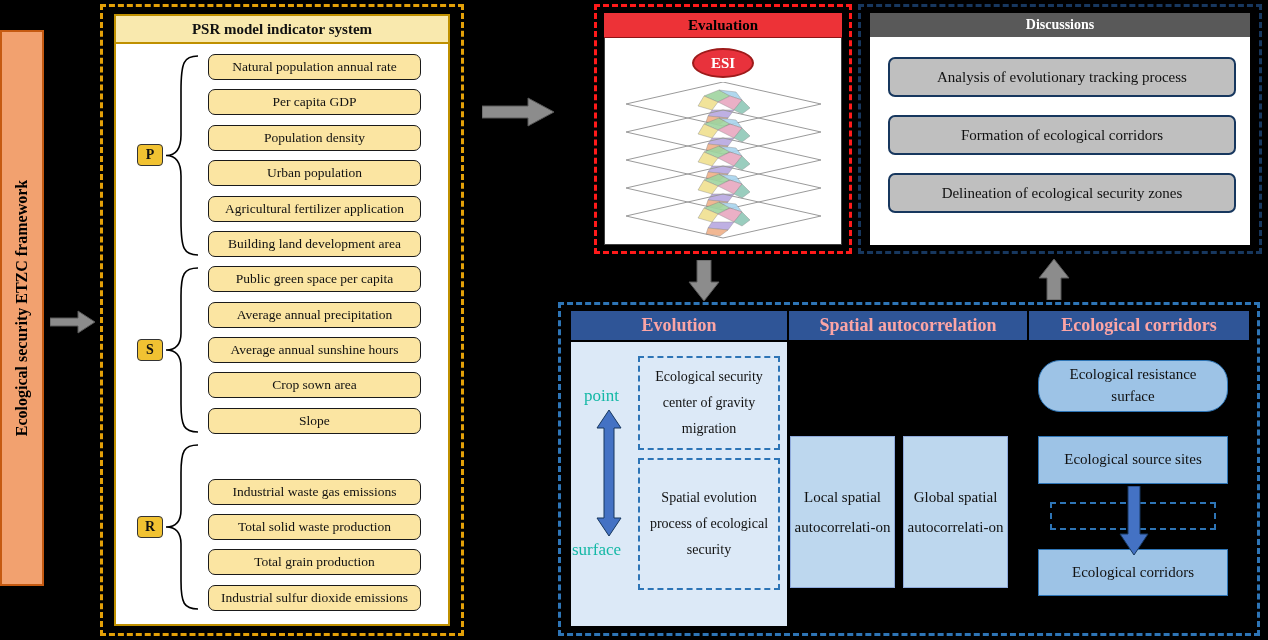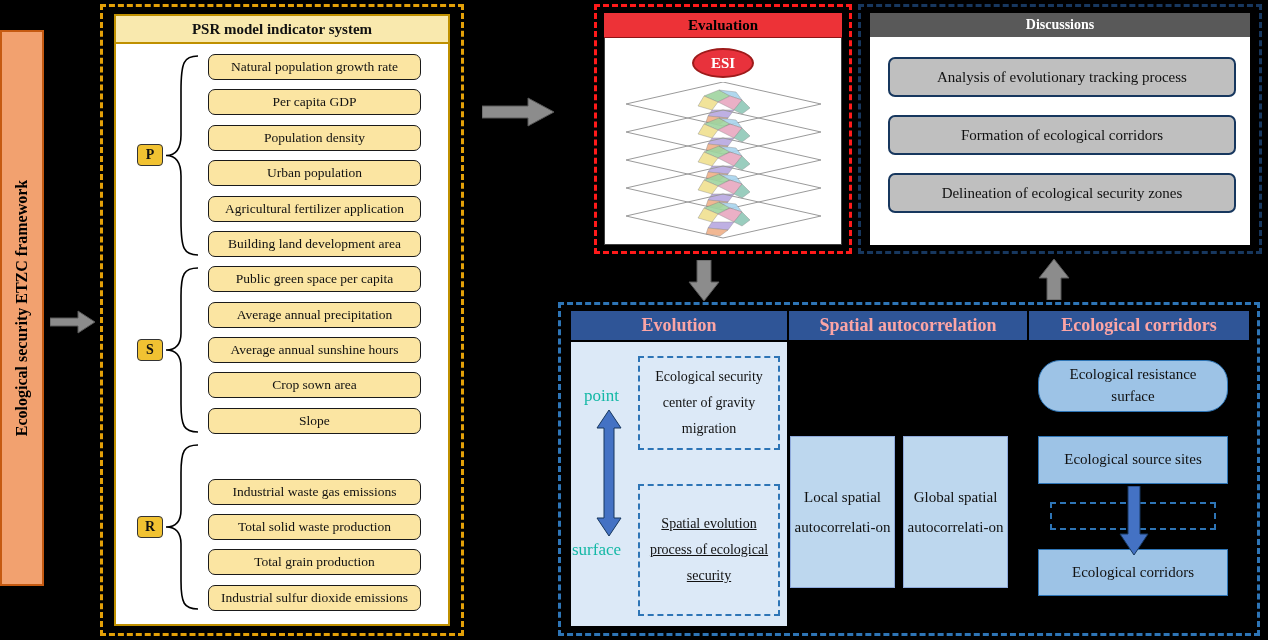--- a/index.html
+++ b/index.html
@@ -101,21 +101,21 @@
   </svg>
 
   <div class="abs psr-outer"></div>
   <div class="abs psr-panel"></div>
   <div class="abs psr-title flexc">PSR model indicator system</div>
 
   <div class="psr-label" style="top:144px">P</div>
   <svg class="abs" style="left:162px; top:54px;" width="40" height="203" viewBox="0 0 36 203">
     <path d="M 34,2 C 20,2 17,8 17,36.5 L 17,81 C 17,95 12,101.5 2,101.5 C 12,101.5 17,108 17,122 L 17,166.5 C 17,195 20,201 34,201" fill="none" stroke="#000" stroke-width="1.6"></path>
   </svg>
-  <div class="ind" style="top:54px">Natural population growth rate</div>
+  <div class="ind" style="top:54px">Natural population annual rate</div>
   <div class="ind" style="top:89px">Per capita GDP</div>
   <div class="ind" style="top:125px">Population density</div>
   <div class="ind" style="top:160px">Urban population</div>
   <div class="ind" style="top:196px">Agricultural fertilizer application</div>
   <div class="ind" style="top:231px">Building land development area</div>
 
   <div class="psr-label" style="top:339px">S</div>
   <svg class="abs" style="left:162px; top:266px;" width="40" height="168" viewBox="0 0 36 168">
     <path d="M 34,2 C 20,2 17,8 17,30 L 17,67 C 17,79 12,84 2,84 C 12,84 17,89 17,101 L 17,138 C 17,160 20,166 34,166" fill="none" stroke="#000" stroke-width="1.6"></path>
   </svg>
@@ -189,21 +189,21 @@
   <div class="blue-header" style="left:789px; width:238px;">Spatial autocorrelation</div>
   <div class="blue-header" style="left:1029px; width:220px;">Ecological corridors</div>
 
   <div class="abs evo-body"></div>
   <span class="evo-word" style="left:584px; top:386px;">point</span>
   <svg class="abs" style="left:596px; top:410px;" width="26" height="126">
     <polygon points="13,0 25,18 18,18 18,108 25,108 13,126 1,108 8,108 8,18 1,18" fill="#4472C4" stroke="#17375E" stroke-width="1"></polygon>
   </svg>
   <span class="evo-word" style="left:572px; top:540px;">surface</span>
   <div class="dashed-blue-box" style="top:356px; height:94px;">Ecological security center of gravity migration</div>
-  <div class="dashed-blue-box" style="top:484px; height:132px;text-decoration:underline;">Spatial evolution process of ecological security</div>
+  <div class="dashed-blue-box" style="top:458px; height:132px;">Spatial evolution process of ecological security</div>
 
   <div class="spatial-box" style="left:790px;">Local spatial autocorrelati-on</div>
   <div class="spatial-box" style="left:903px;">Global spatial autocorrelati-on</div>
 
   <div class="corridor-box" style="top:360px; height:52px;border-radius:22px;">Ecological resistance surface</div>
   <div class="corridor-box" style="top:436px; height:48px;">Ecological source sites</div>
   <div class="abs corridor-dashed"></div>
   <svg class="abs" style="left:1119px; top:486px; z-index:3;" width="30" height="70">
     <polygon points="9,0 21,0 21,48 29,48 15,69 1,48 9,48" fill="#4472C4" stroke="#17375E" stroke-width="1"></polygon>
   </svg>

